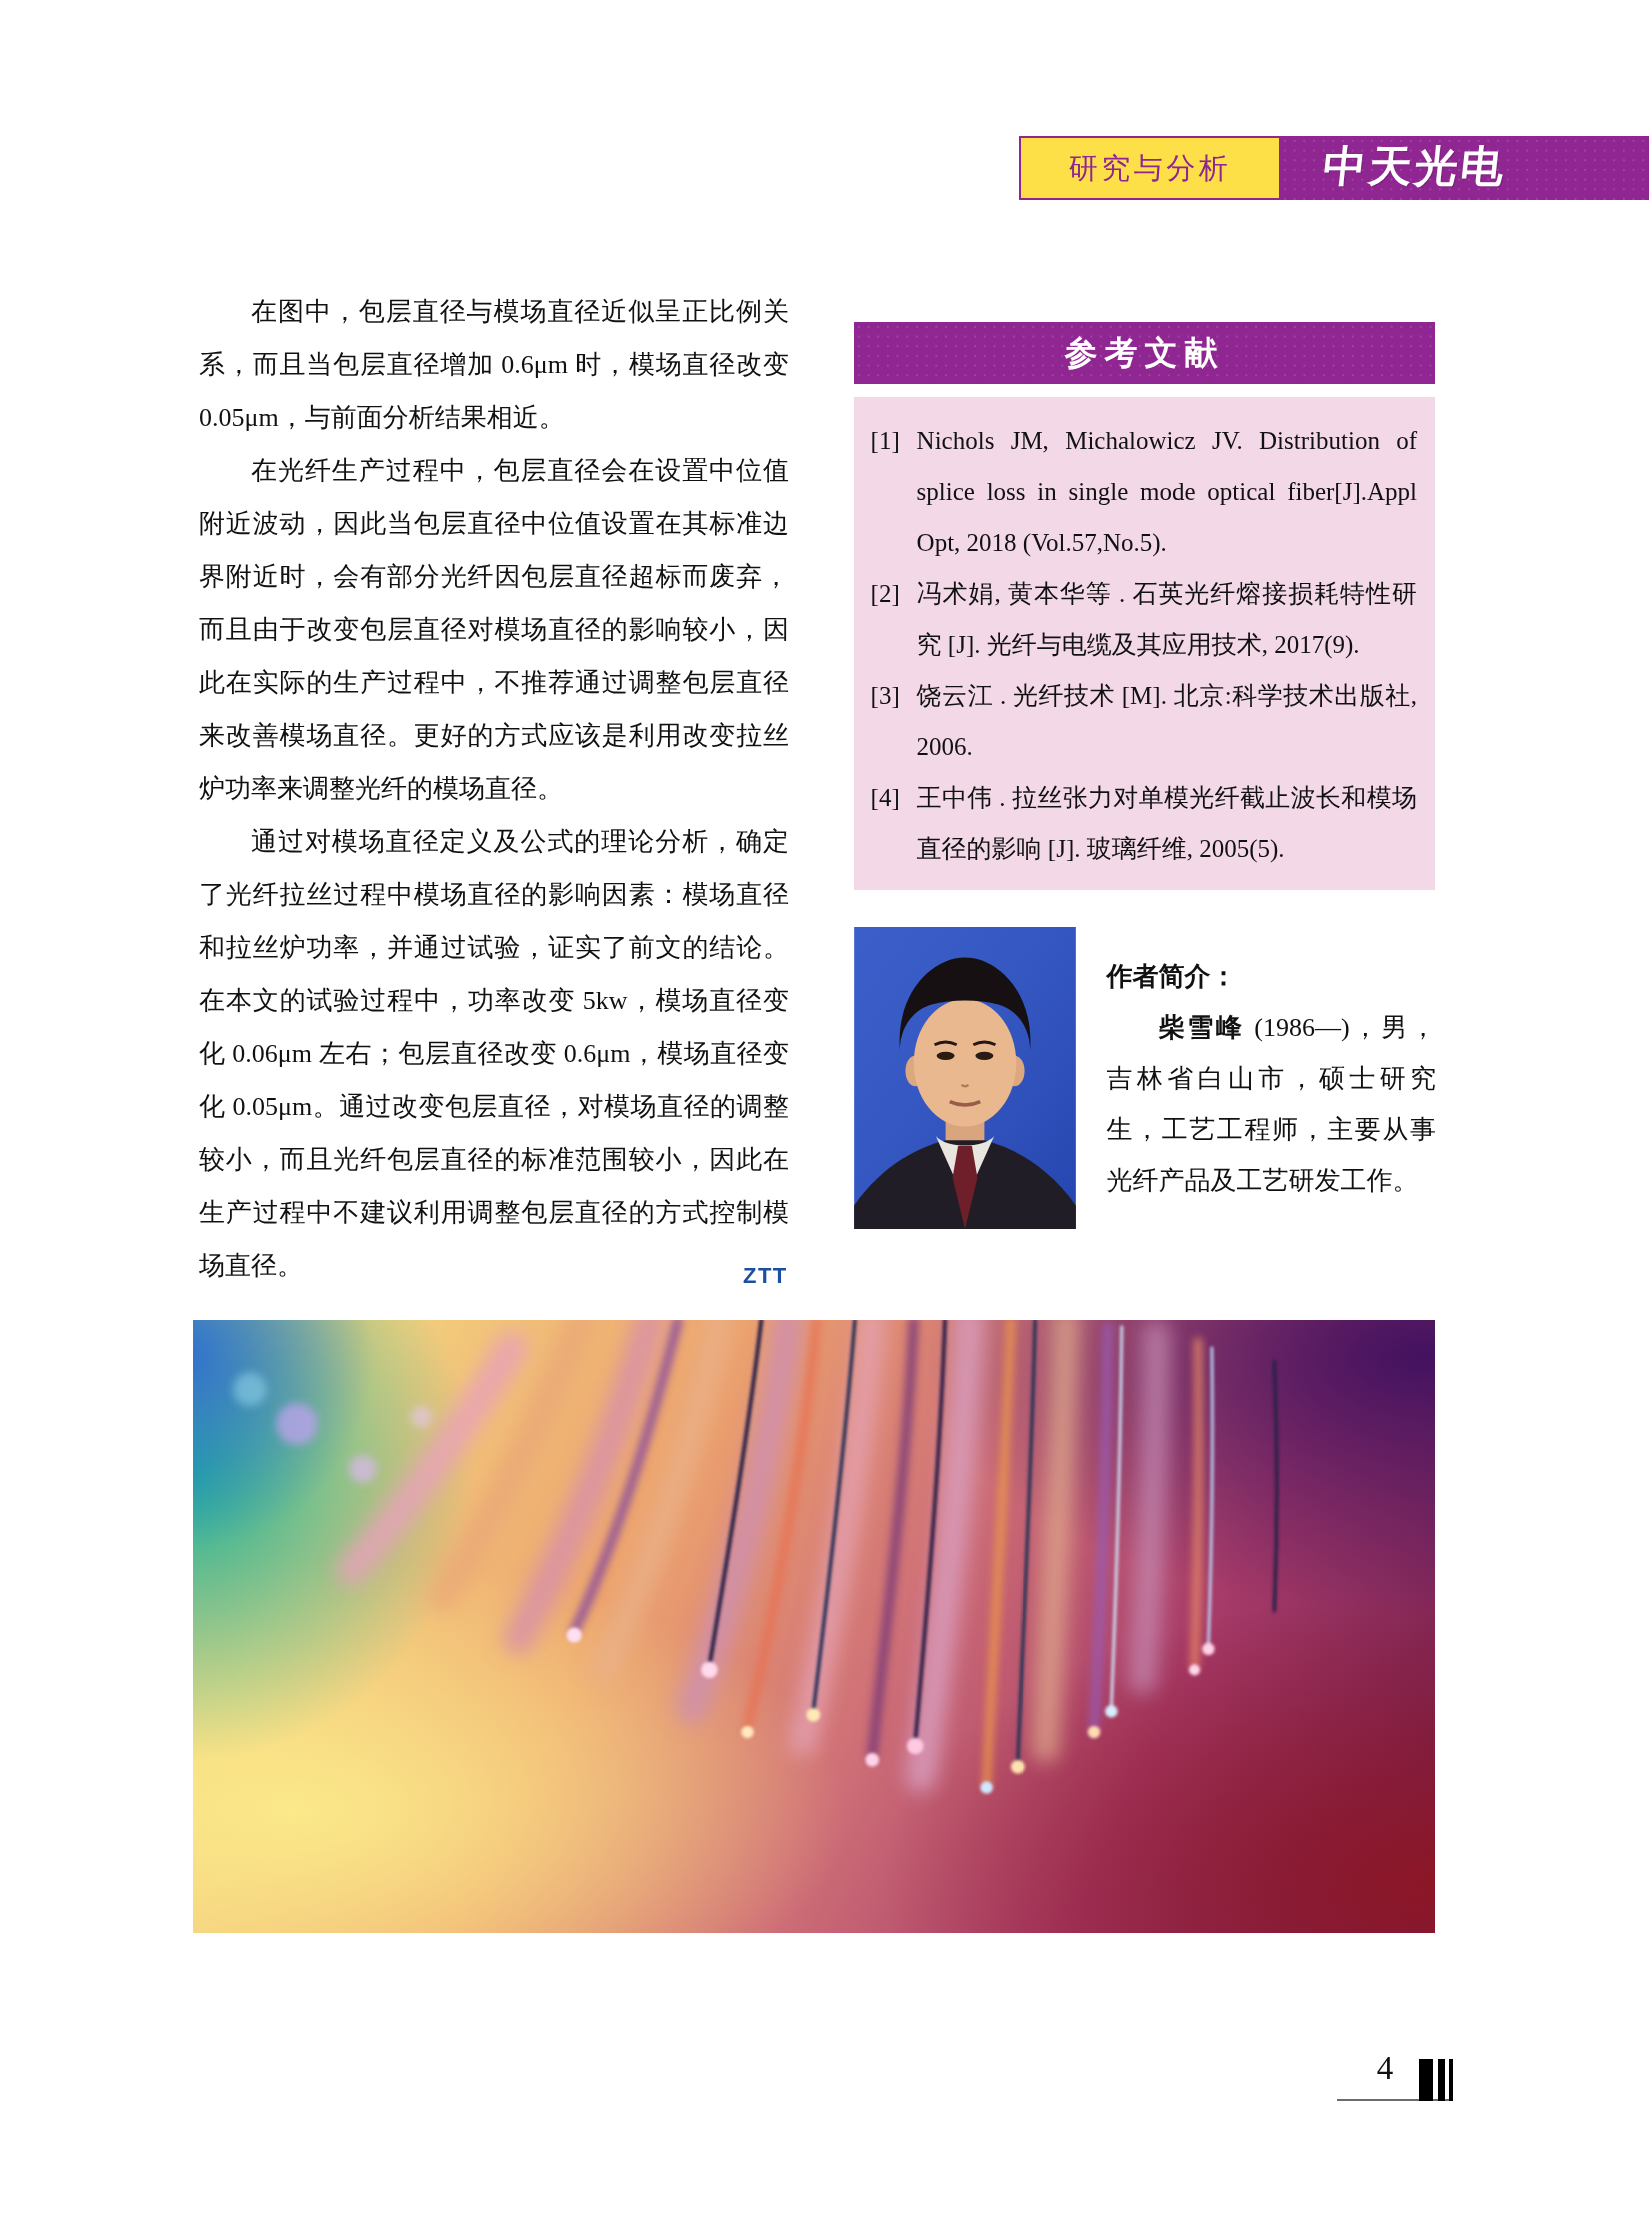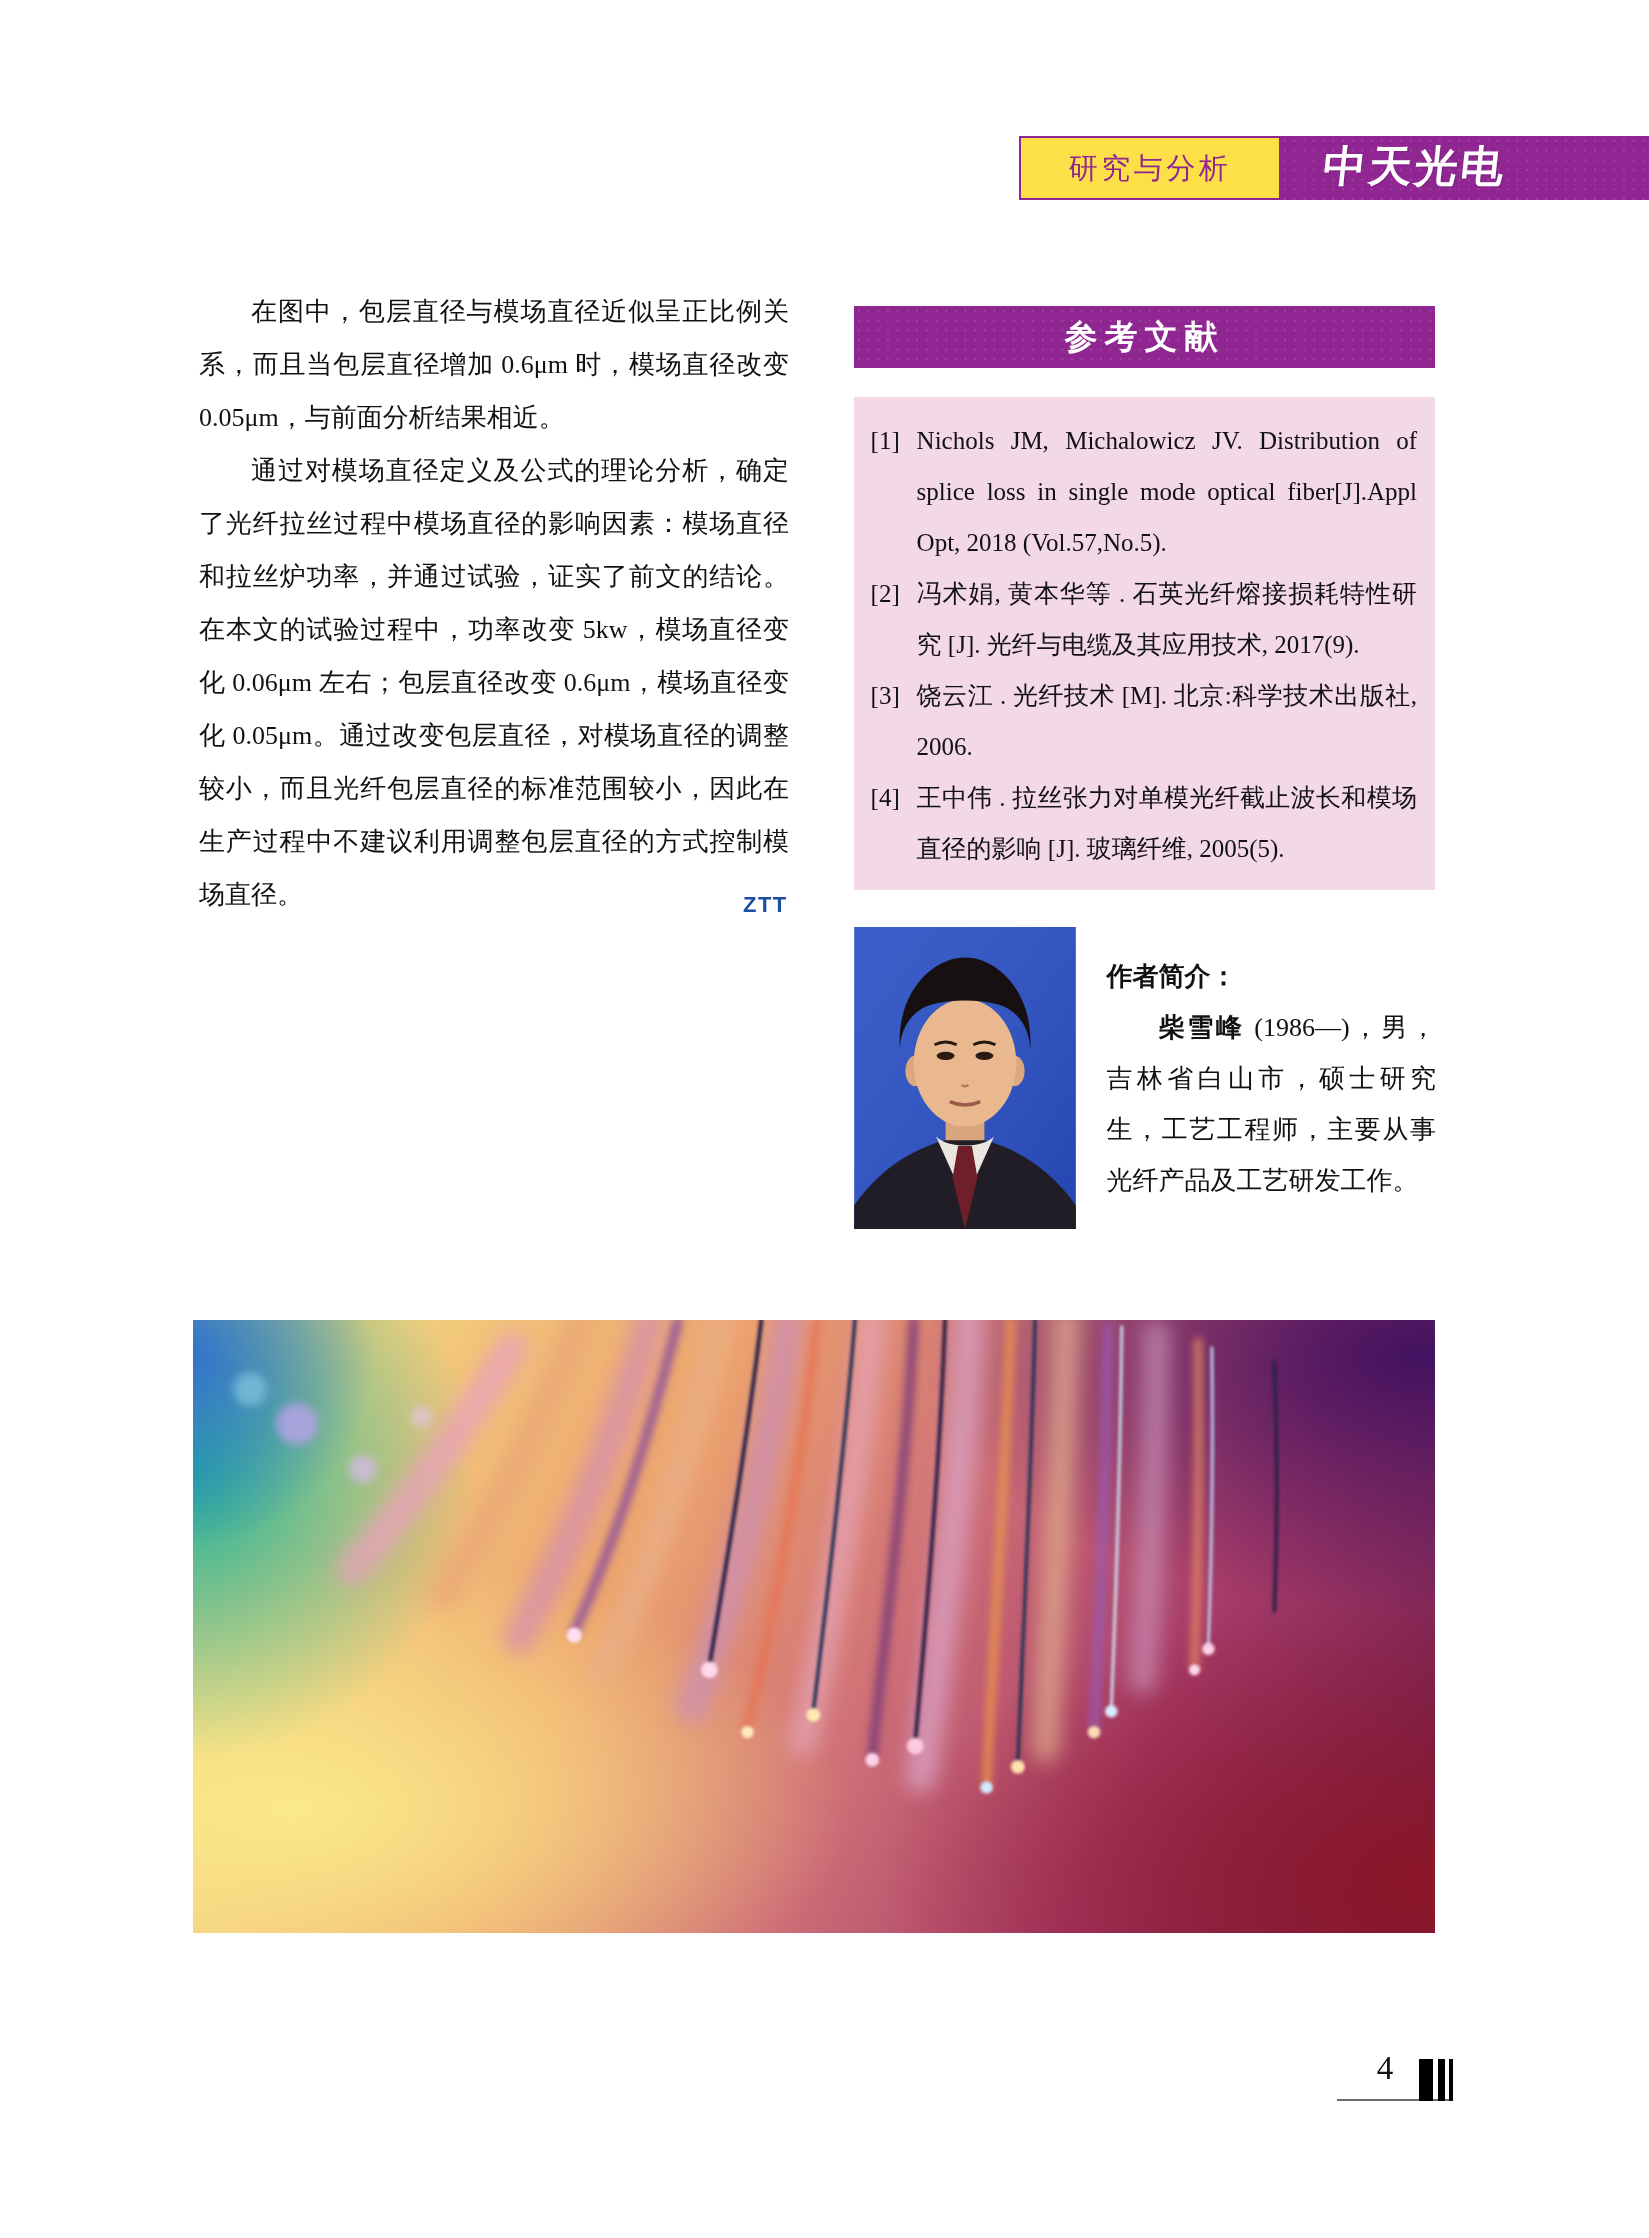--- a/index.html
+++ b/index.html
@@ -44,21 +44,21 @@
     font-family:"Liberation Serif",serif;
   }
   .p-last{position:relative;}
   .ztt{
     position:absolute;right:1.4px;bottom:5.5px;
     font-family:"Liberation Sans",sans-serif;font-weight:bold;
     color:#1d4fa0;font-size:22px;letter-spacing:1.4px;line-height:22px;
   }
   
   .ref-title{
-    position:absolute;left:854px;top:306px;width:581px;height:62px;
+    position:absolute;left:854px;top:322px;width:581px;height:62px;
     background:#8f2691;
     background-image:radial-gradient(rgba(255,255,255,.14) 1px, transparent 1.1px);
     background-size:9.7px 9.7px;
     color:#fff;text-align:center;line-height:62px;
     font-size:33px;font-weight:bold;letter-spacing:7px;
   }
   .ref-box{
     position:absolute;left:854px;top:397px;width:581px;min-height:493px;
     background:#f3d8e8;box-sizing:border-box;
     padding:18px 18px 14px 16.6px;
@@ -111,20 +111,21 @@
 
   <div class="section-tag">
     <span>研究与分析</span>
   </div>
   <div class="brand-bar">
     <span class="brand-text">中天光电</span>
   </div>
 
   <div class="left-col">
     <p>在图中，包层直径与模场直径近似呈正比例关系，而且当包层直径增加 0.6μm 时，模场直径改变 0.05μm，与前面分析结果相近。</p>
+    <p>在光纤生产过程中，包层直径会在设置中位值附近波动，因此当包层直径中位值设置在其标准边界附近时，会有部分光纤因包层直径超标而废弃，而且由于改变包层直径对模场直径的影响较小，因此在实际的生产过程中，不推荐通过调整包层直径来改善模场直径。更好的方式应该是利用改变拉丝炉功率来调整光纤的模场直径。</p>
     <p class="p-last">
       <span>通过对模场直径定义及公式的理论分析，确定了光纤拉丝过程中模场直径的影响因素：模场直径和拉丝炉功率，并通过试验，证实了前文的结论。在本文的试验过程中，功率改变 5kw，模场直径变化 0.06μm 左右；包层直径改变 0.6μm，模场直径变化 0.05μm。通过改变包层直径，对模场直径的调整较小，而且光纤包层直径的标准范围较小，因此在生产过程中不建议利用调整包层直径的方式控制模场直径。</span>
       <span class="ztt">ZTT</span>
     </p>
   </div>
 
   <div class="ref-title">参考文献</div>
   <div class="ref-box">
     <p class="ref-item">
       <span class="ref-num">[1]</span>

